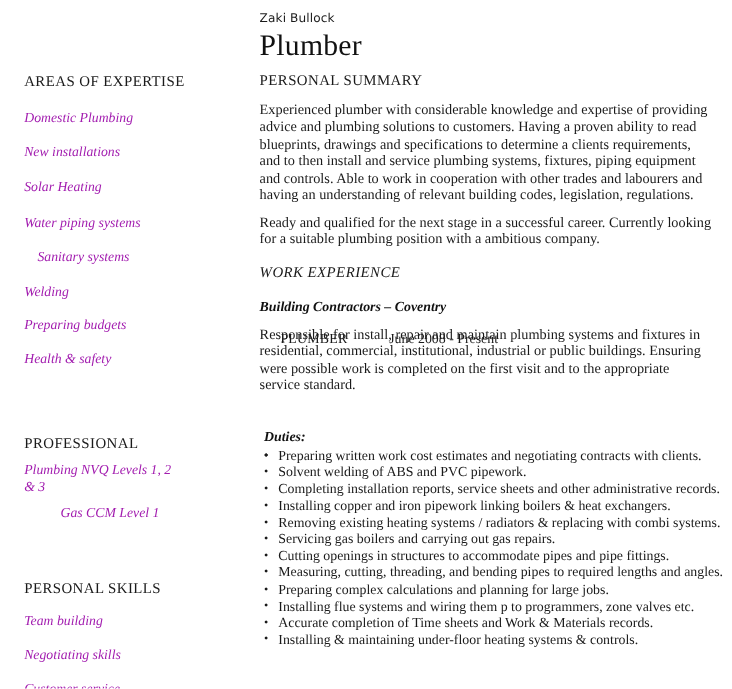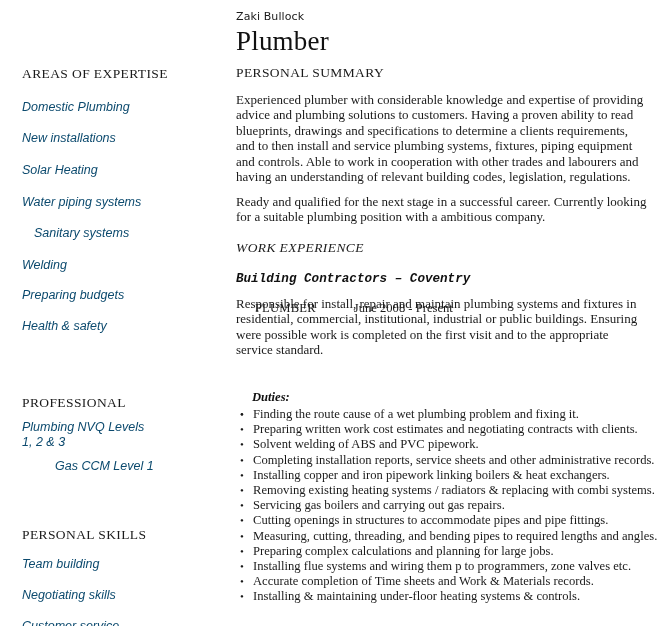--- a/index.html
+++ b/index.html
@@ -33,24 +33,24 @@
     box-sizing: border-box;
   }
   .side-heading {
     font-family: "Liberation Serif", "DejaVu Serif", serif;
     font-size: 13.5px;
     letter-spacing: 0.4px;
     color: #1a1a1a;
     white-space: nowrap;
   }
   .side-item {
-    font-family: Liberation Sans, sans-serif;
+    font-family: Liberation Serif, serif;
     font-style: italic;
     font-size: 12.5px;
-    color: #0c4a6e;
+    color: #a21caf;
     line-height: 1.18;
     width: 160px;
   }
 
   
   .main {
     position: absolute;
     left: 236px;
     top: 0;
     width: 420px;
@@ -172,37 +172,36 @@
     <div class="job-title">Plumber</div>
 
     <div class="main-heading" style="position:absolute; top:65px; left:0;">PERSONAL SUMMARY</div>
 
     <div class="para" style="position:absolute; top:92px; left:0;">Experienced plumber with considerable knowledge and expertise of providing advice and plumbing solutions to customers. Having a proven ability to read blueprints, drawings and specifications to determine a clients requirements, and to then install and service plumbing systems, fixtures, piping equipment and controls. Able to work in cooperation with other trades and labourers and having an understanding of relevant building codes, legislation, regulations.</div>
 
     <div class="para" style="position:absolute; top:194px; left:0;">Ready and qualified for the next stage in a successful career. Currently looking for a suitable plumbing position with a ambitious company.</div>
 
     <div class="main-heading" style="position:absolute; top:240px; left:0;font-style:italic;">WORK EXPERIENCE</div>
 
-    <div class="employer" style="position:absolute; top:272px; left:0;font-family:Liberation Mono, monospace;">Building Contractors – Coventry</div>
+    <div class="employer" style="position:absolute; top:272px; left:0;">Building Contractors – Coventry</div>
 
     <div class="role-line" style="position:absolute; top:286px; left:0;">
       <span class="role-name">PLUMBER</span><span style="display:inline-block;width:38px;"></span><span class="role-dates">June 2008 - Present</span>
     </div>
 
     <div class="para" style="position:absolute; top:296px; left:0;">Responsible for install, repair and maintain plumbing systems and fixtures in residential, commercial, institutional, industrial or public buildings. Ensuring were possible work is completed on the first visit and to the appropriate service standard.</div>
 
-    <div class="duties-label" style="position:absolute; top:390px; left:16px;">Duties:</div>
+    <div class="duties-label" style="position:absolute; top:390px; left:4px;">Duties:</div>
 
     <ul class="duties" style="position:absolute; top:407px; left:0;">
       <li>
         <span class="bullet">•</span>
       </li>
       <li>
         <span class="bullet">•</span>
-        <span>Finding the route cause of a wet plumbing problem and fixing it.</span>
       </li>
       <li>
         <span class="bullet">•</span>
         <span>Preparing written work cost estimates and negotiating contracts with clients.</span>
       </li>
       <li>
         <span class="bullet">•</span>
         <span>Solvent welding of ABS and PVC pipework.</span>
       </li>
       <li>

